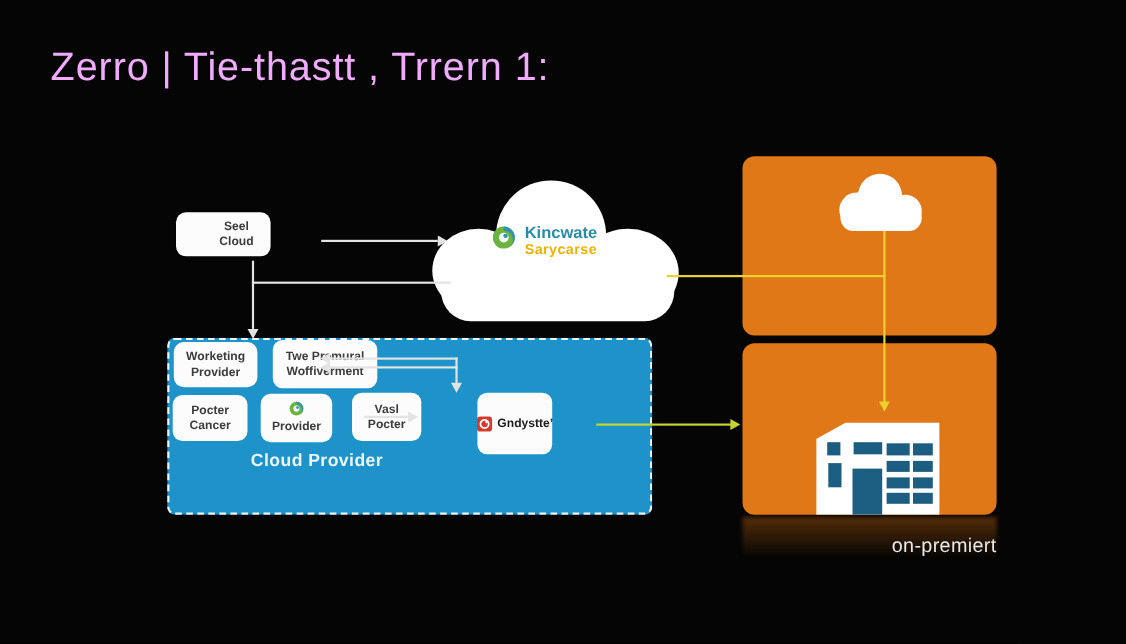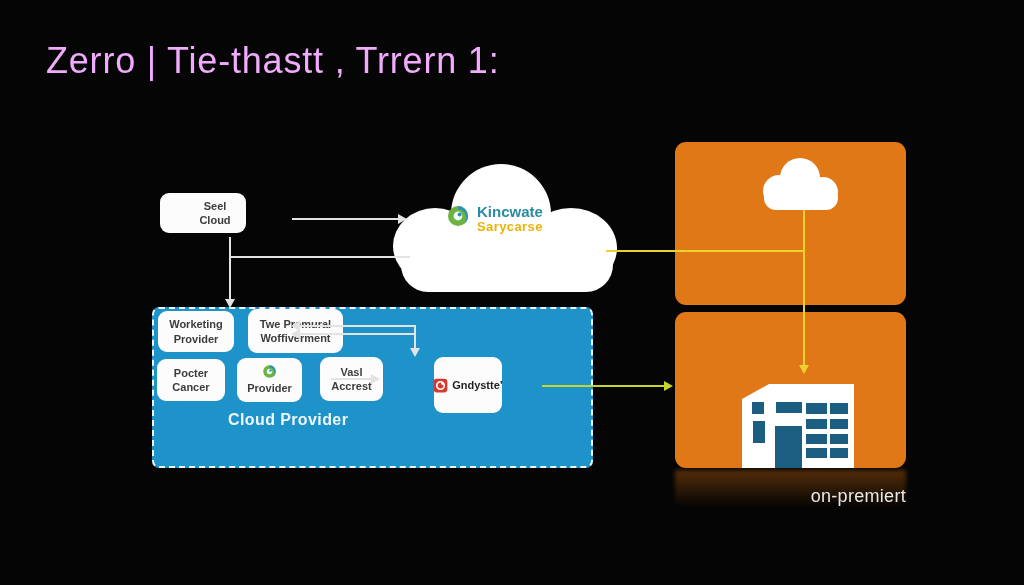--- a/index.html
+++ b/index.html
@@ -160,21 +160,21 @@
     <div class="wbox" style="left:83px;top:49px;width:65px;height:44px;">
       <span class="stack">
         <svg class="logo-swirl small" viewBox="0 0 24 24">
             <use href="#swirl"></use>
           </svg>
         <span>Provider</span>
       </span>
     </div>
     <div class="wbox" style="left:166px;top:48px;width:63px;height:44px;">
       <span>Vasl
-Accrest</span>
+Pocter</span>
     </div>
     <div class="wbox" style="left:280px;top:48px;width:68px;height:56px;">
       <span class="inline-logo">
         <svg class="gnd-logo" viewBox="0 0 24 24">
           <rect x="1" y="1" width="22" height="22" rx="5" fill="#d63a2f"></rect>
           <circle cx="12" cy="12" r="6" fill="none" stroke="#ffffff" stroke-width="2.6"></circle>
           <circle cx="15.2" cy="8.8" r="2.2" fill="#ffffff"></circle>
         </svg>
         <span class="bold-label">Gndystte’</span>
       </span>

